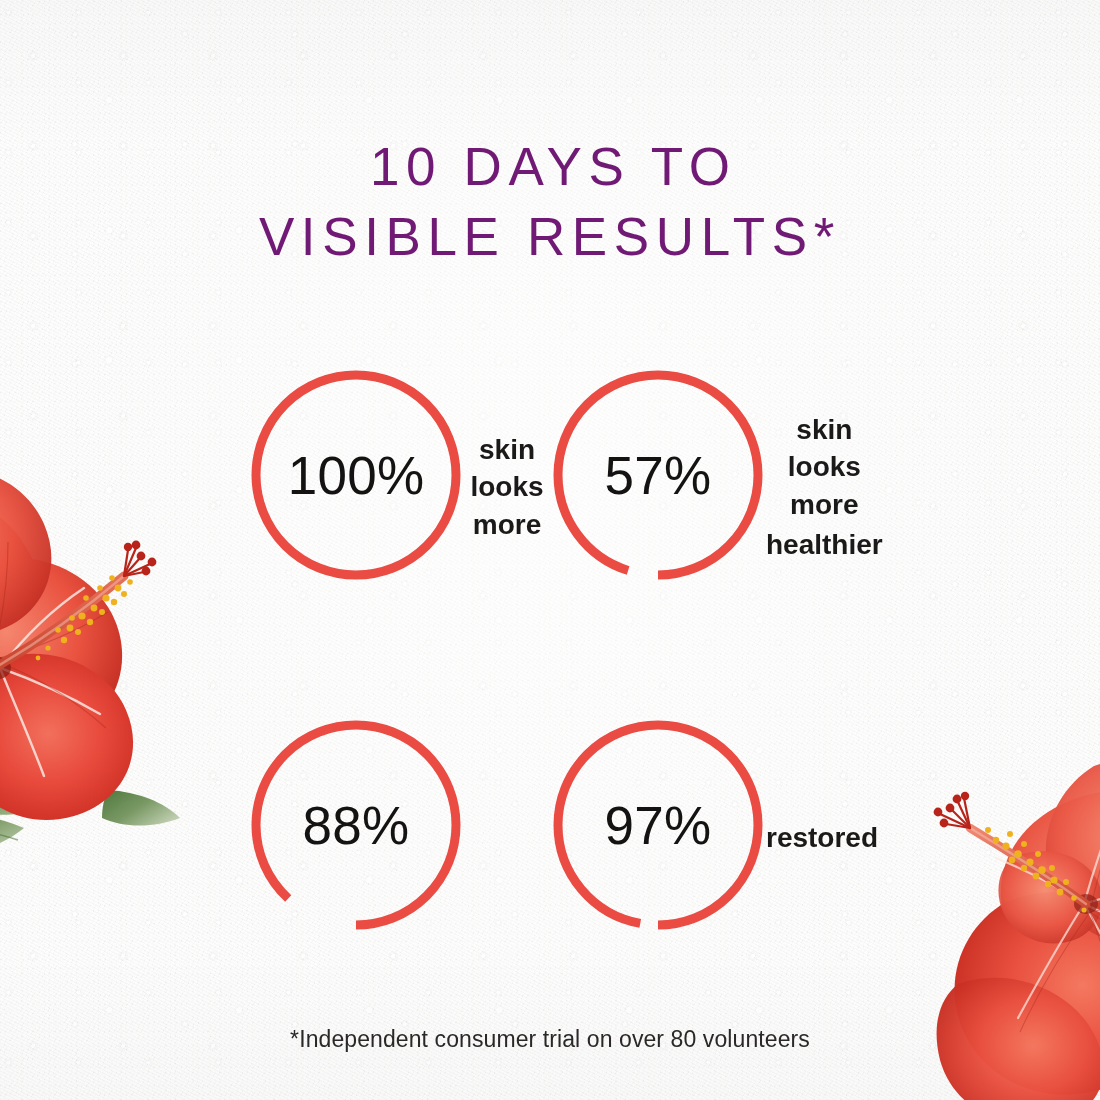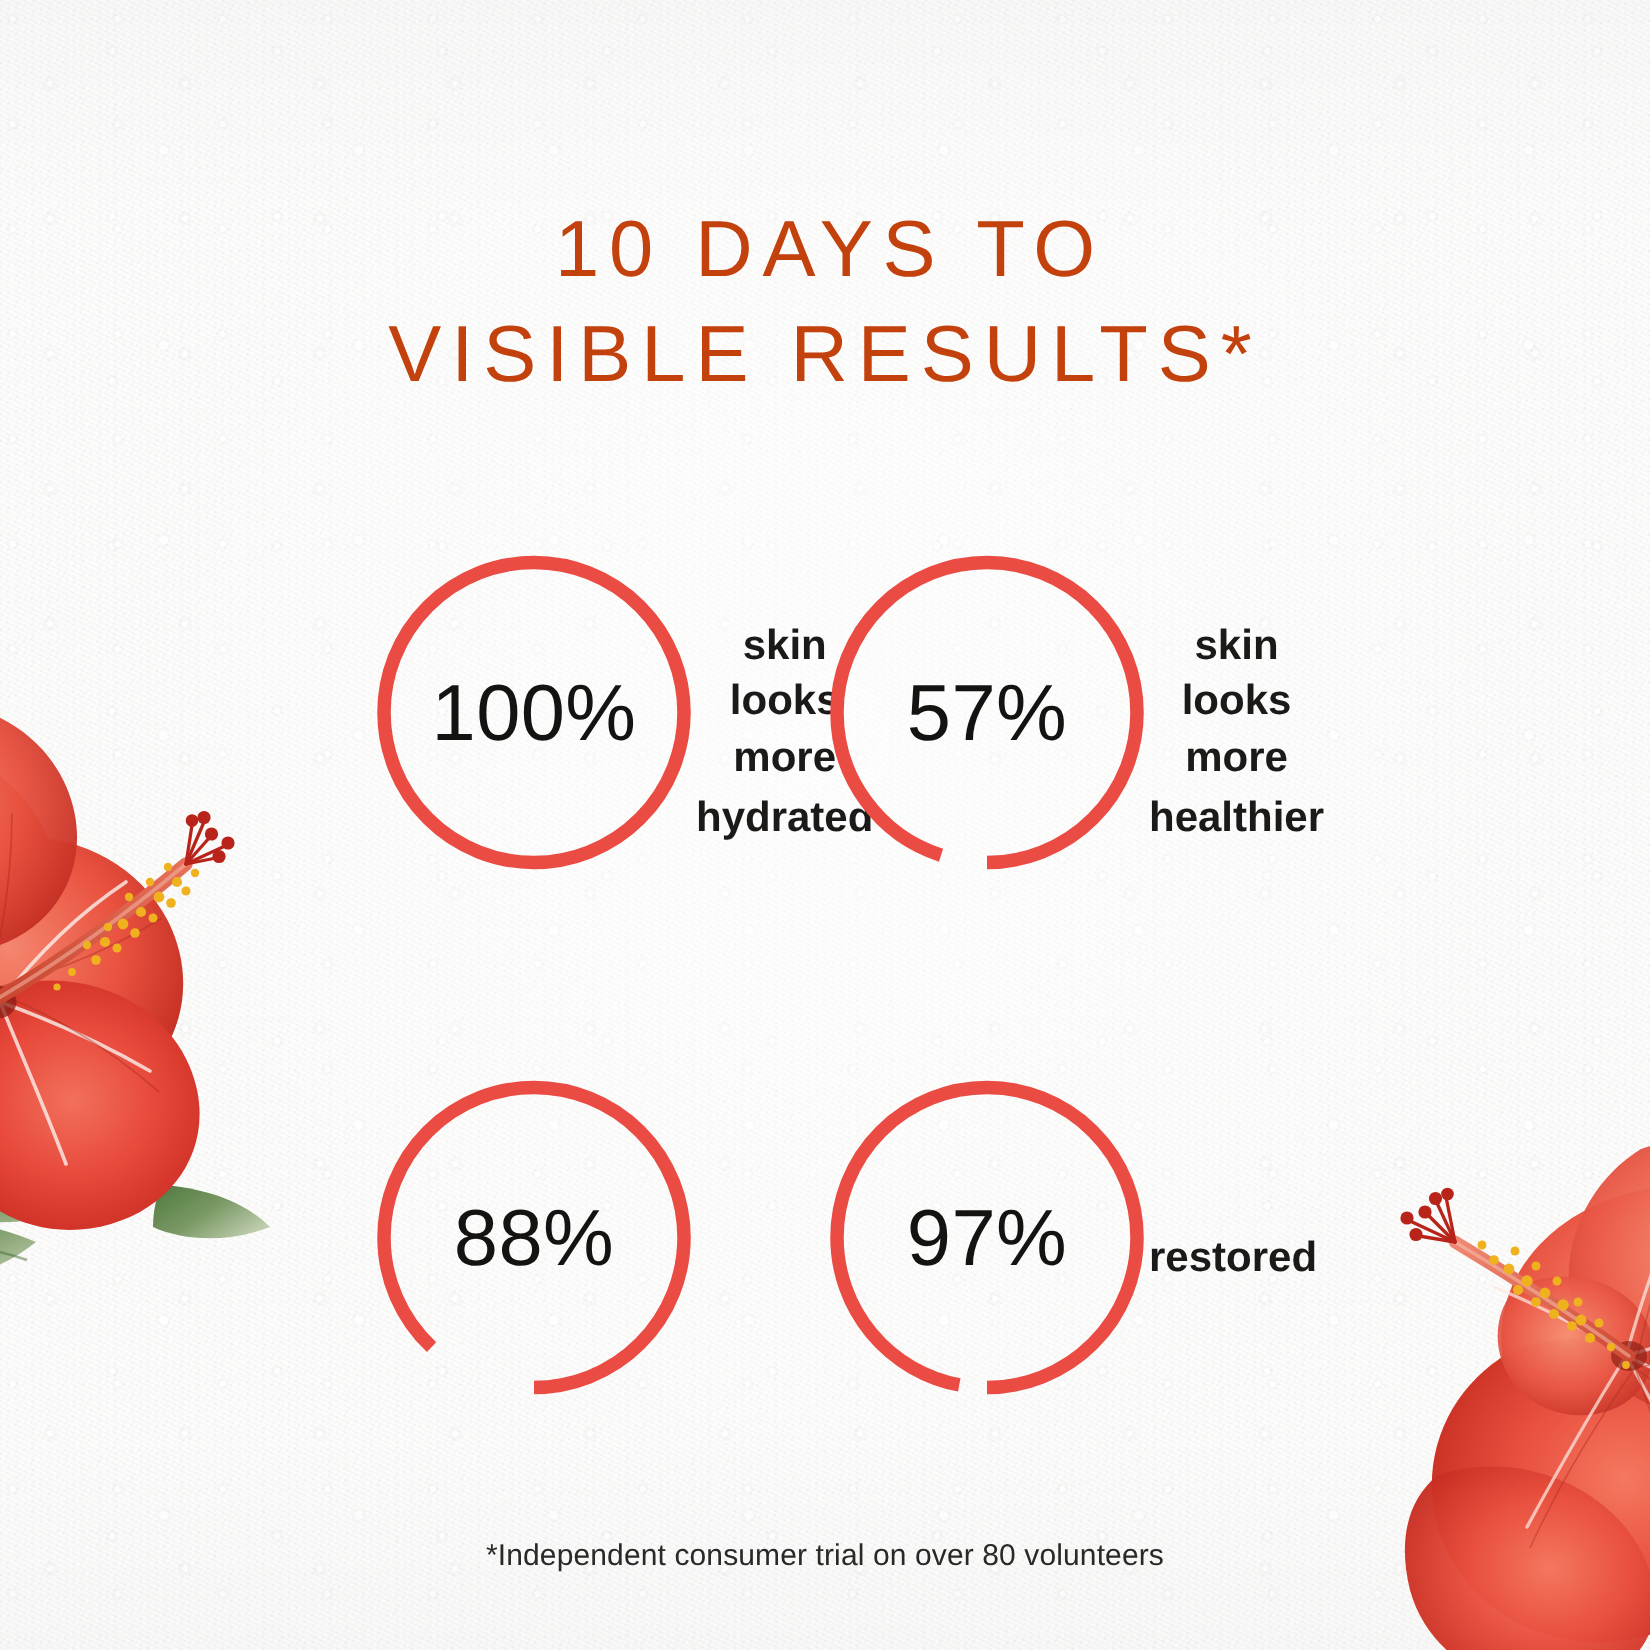--- a/index.html
+++ b/index.html
@@ -44,21 +44,21 @@
       linear-gradient(180deg, rgba(0,0,0,.014) 0%, rgba(0,0,0,0) 14%, rgba(0,0,0,0) 86%, rgba(0,0,0,.016) 100%);
   }
 
   
   .headline {
     position: absolute;
     top: 96px;
     left: 0;
     width: 1100px;
     text-align: center;
-    color: #c2410c;
+    color: #701a75;
     font-size: 53px;
     font-weight: 400;
     line-height: 1.33;
     letter-spacing: 0.125em;
     text-indent: 0.125em;
     white-space: pre-line;
     z-index: 5;
   }
 
   
@@ -125,21 +125,21 @@
   }
 
   
   .footnote {
     position: absolute;
     top: 1026px;
     left: 0;
     width: 1100px;
     text-align: center;
     color: #2a2927;
-    font-size: 20px;
+    font-size: 23px;
     font-weight: 400;
     letter-spacing: .004em;
     z-index: 5;
   }
 
   
   .flower {
     position: absolute;
     pointer-events: none;
     z-index: 2;
@@ -344,21 +344,20 @@
 
     <div class="stat-cell">
       <div class="ring-wrap">
         <svg viewBox="0 0 216 216" xmlns="http://www.w3.org/2000/svg">
           <circle class="ring-arc" cx="108" cy="108" r="100" stroke="#ea4b43" stroke-width="9" stroke-dasharray="628.32 0.00" stroke-dashoffset="0"></circle>
         </svg>
         <div class="ring-value">100%</div>
       </div>
       <div class="stat-caption">
         <span class="caption-line1">skin looks more</span>
-        <span class="caption-line2">hydrated</span>
       </div>
     </div>
 
     <div class="stat-cell">
       <div class="ring-wrap">
         <svg viewBox="0 0 216 216" xmlns="http://www.w3.org/2000/svg">
           <circle class="ring-arc" cx="108" cy="108" r="100" stroke="#ea4b43" stroke-width="9" stroke-dasharray="596.90 31.42" stroke-dashoffset="0"></circle>
         </svg>
         <div class="ring-value">57%</div>
       </div>

